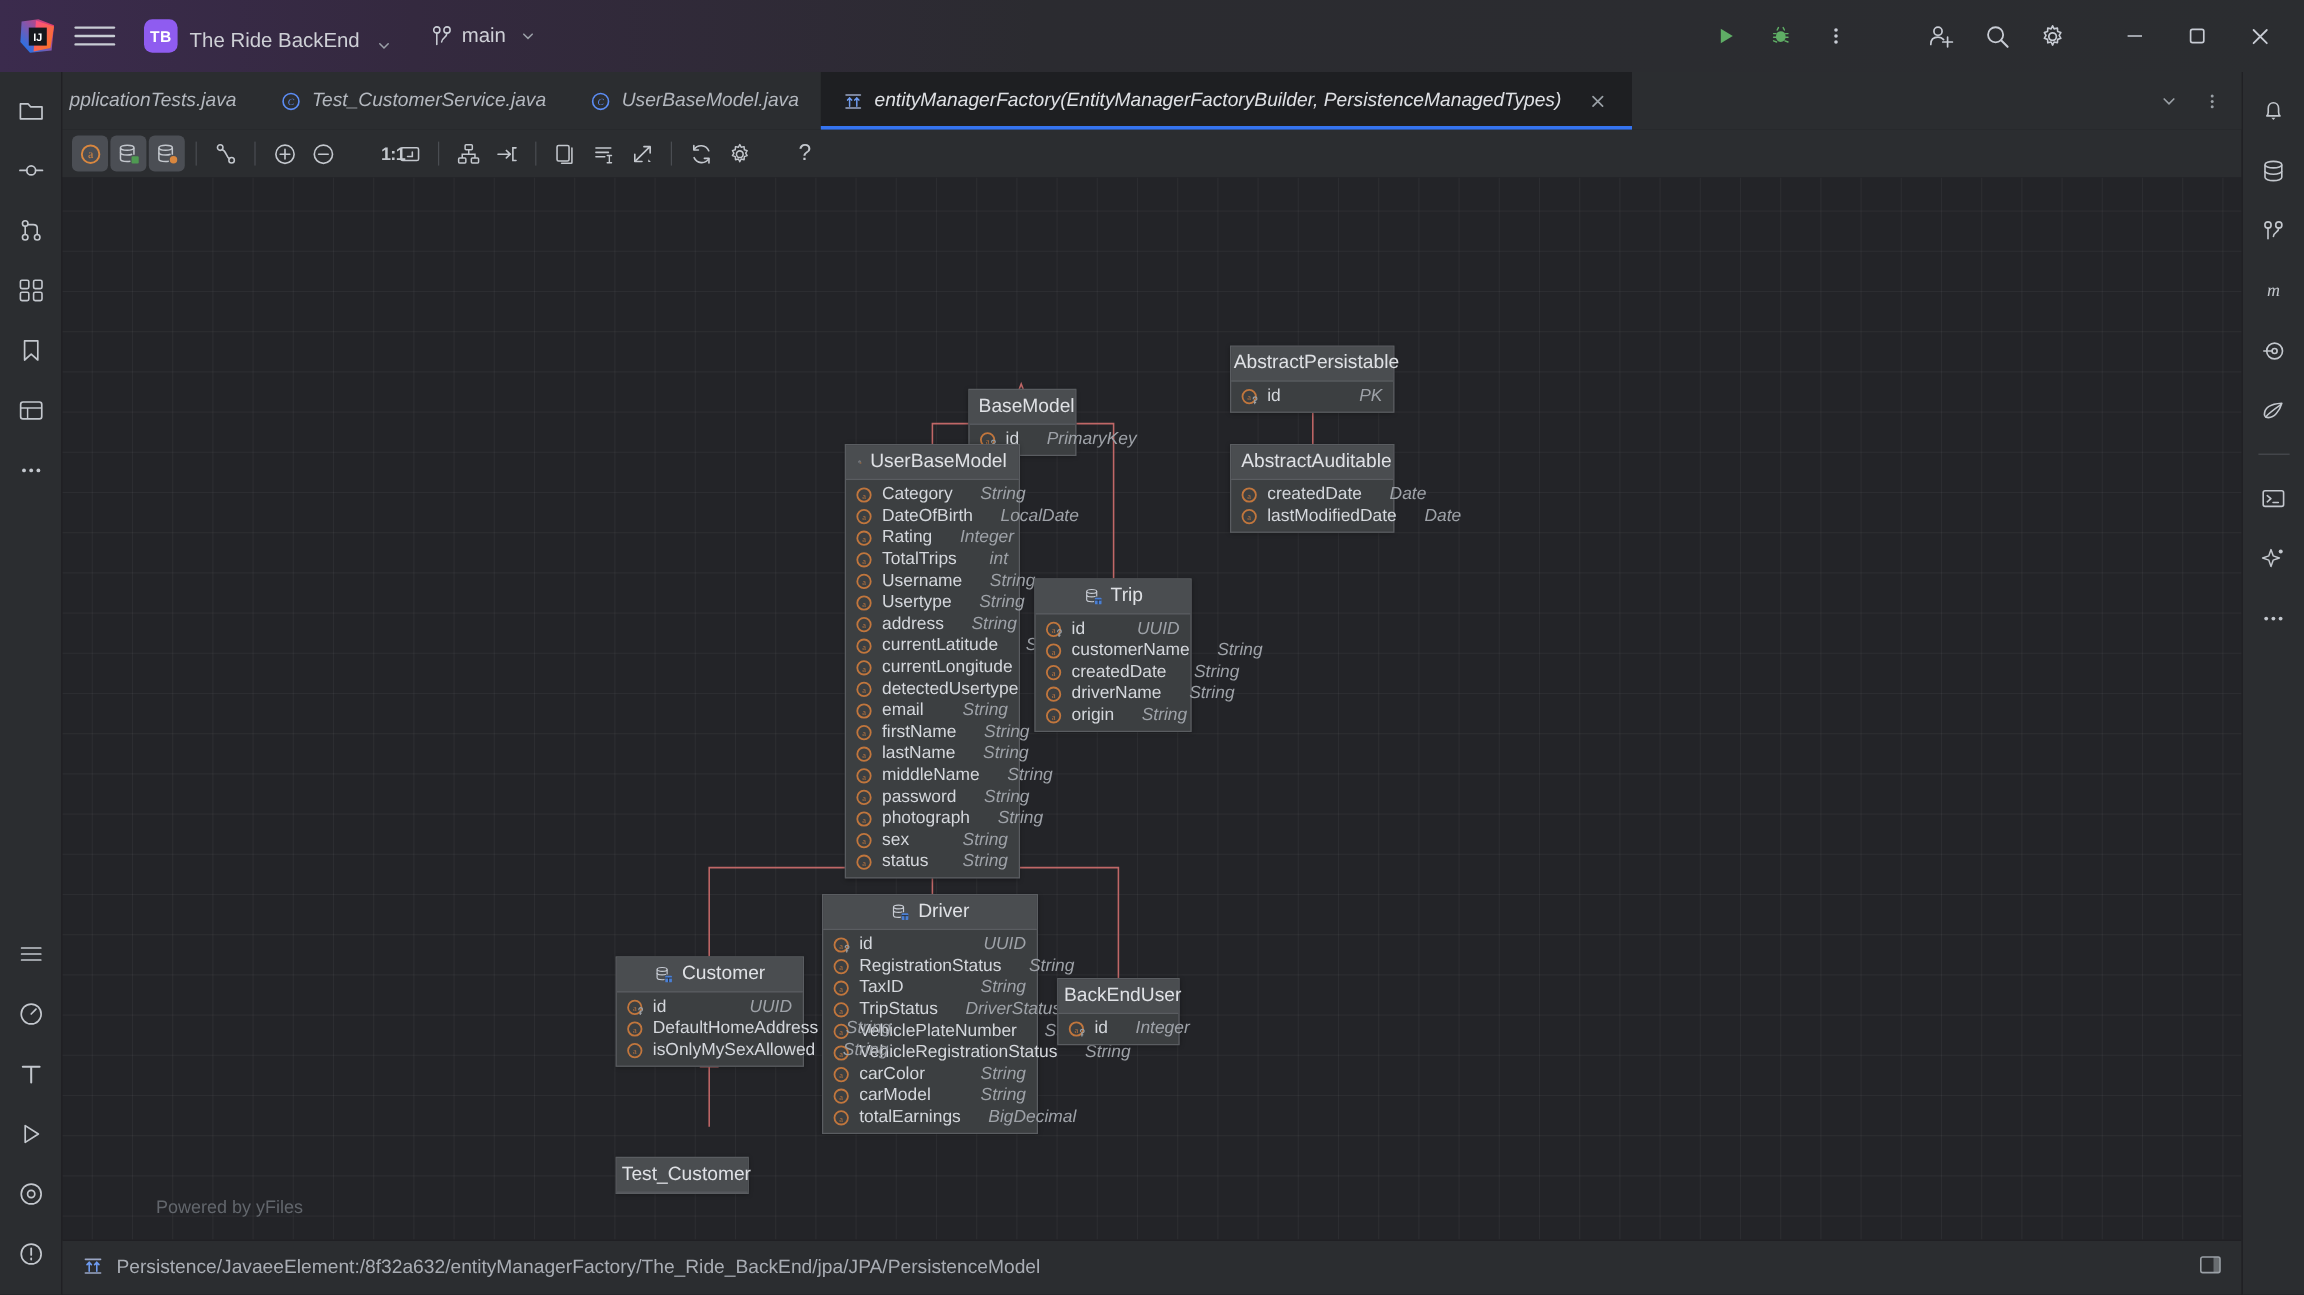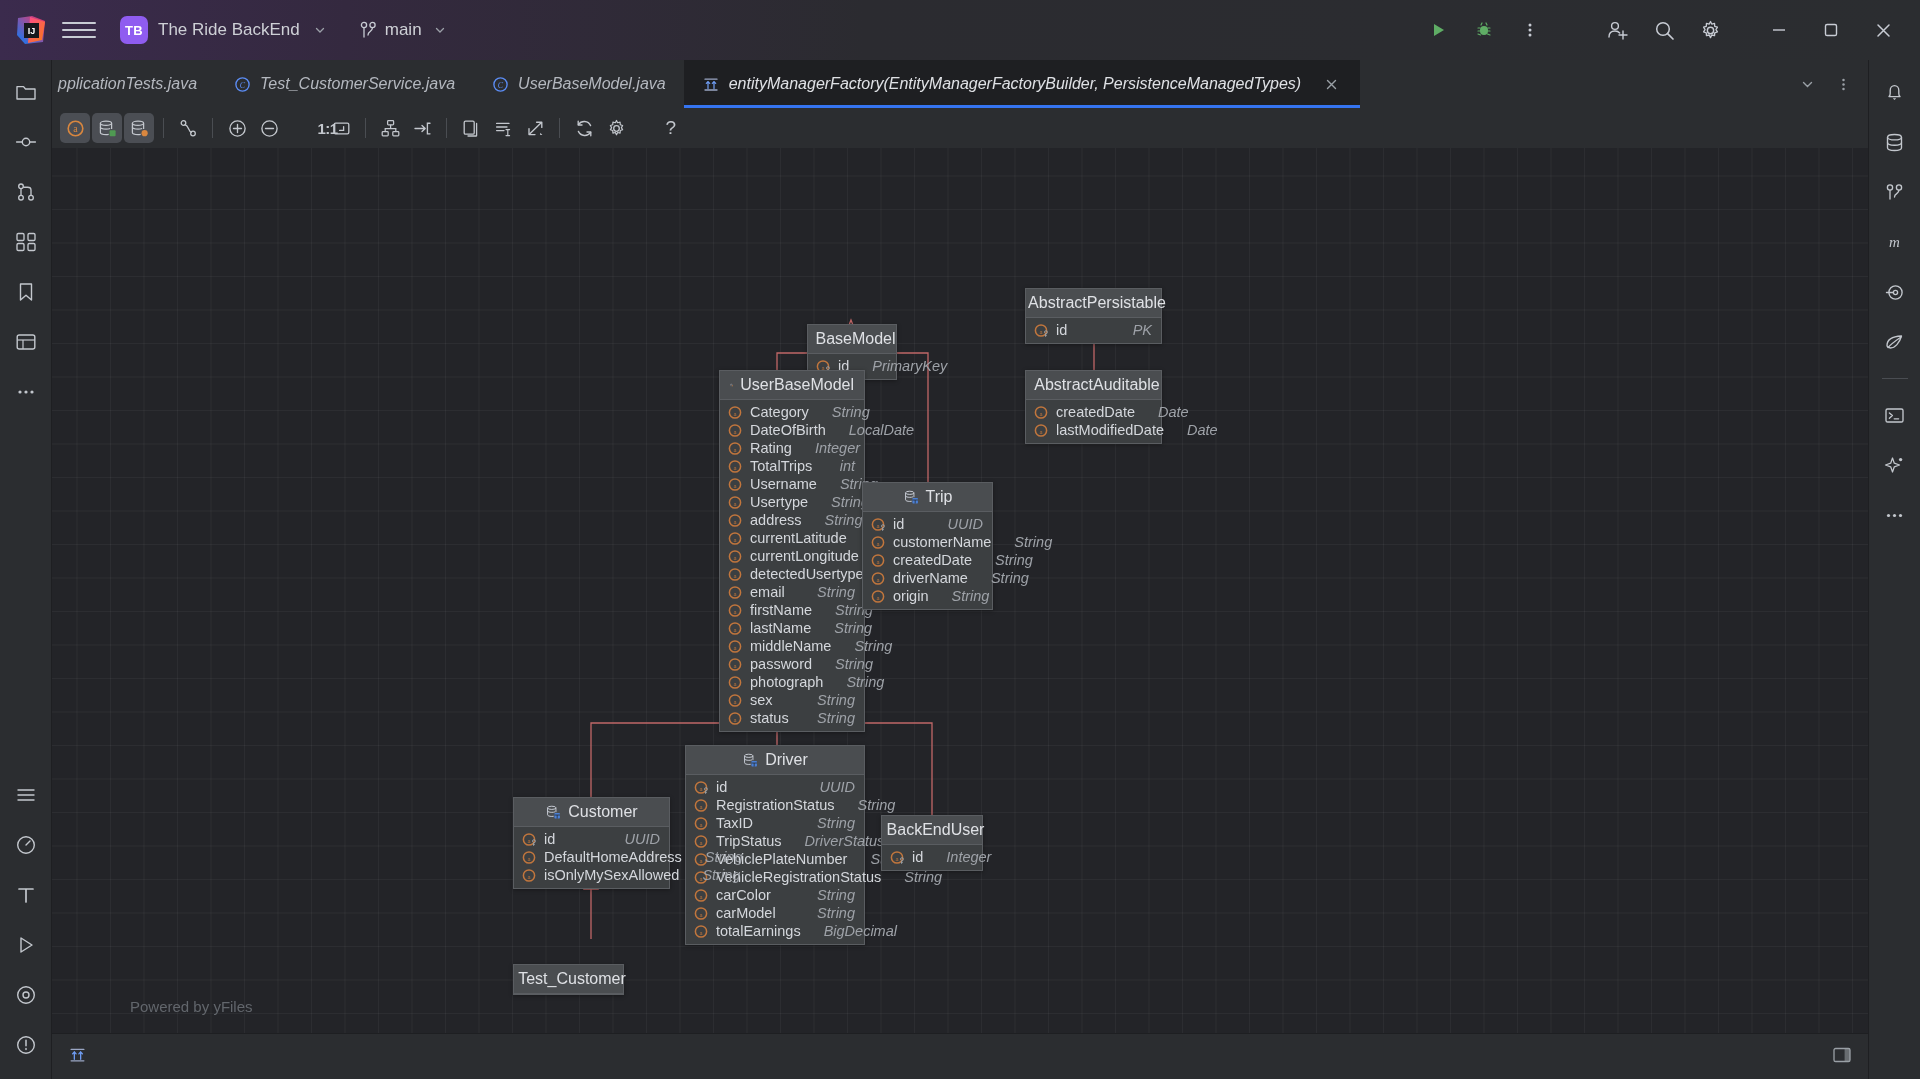--- a/index.html
+++ b/index.html
@@ -16,21 +16,21 @@
   .titlebar {
     height:60px; flex:0 0 60px;
     background:linear-gradient(90deg,#3b2b4d 0%, #34293f 18%, #2b2b30 45%, #2b2d30 100%);
     display:flex; align-items:center; padding:0 14px; gap:0;
     position:relative; z-index:5;
   }
   .tb-logo { width:34px; height:34px; margin-right:14px; flex:0 0 auto; display:flex;align-items:center;justify-content:center;}
   .hamburger { width:34px; height:34px; display:flex; flex-direction:column; justify-content:center; gap:5px; cursor:pointer; margin-right:16px;}
   .hamburger i { display:block; height:2px; background:#c8ccd4; border-radius:1px; }
   .proj-chip {
-    display:flex; align-items:center; gap:10px; padding:4px 8px; border-radius:6px; cursor:pointer;
+    display:flex; align-items:flex-end; gap:10px; padding:4px 8px; border-radius:6px; cursor:pointer;
   }
   .proj-badge {
     width:28px;height:28px;border-radius:7px;background:#8f5cf0;color:#fff;
     font-size:13px;font-weight:700;display:flex;align-items:center;justify-content:center;letter-spacing:.3px;
   }
   .proj-name { font-size:17px; color:#ced0d6; }
   .chev { font-size:11px; color:#9ba0a8; margin-left:4px;}
   .branch-chip { display:flex;align-items:center;gap:8px;padding:4px 10px;border-radius:6px;cursor:pointer;margin-left:16px;}
   .branch-name { font-size:17px;color:#ced0d6; }
 
@@ -613,21 +613,21 @@
                     <svg width="15" height="15" viewBox="0 0 15 15">
                       <circle cx="7" cy="7.5" r="5.6" stroke="#c1763d" stroke-width="1.5" fill="none"></circle>
                       <text x="7" y="10.6" font-size="7" fill="#c1763d" text-anchor="middle" font-family="'Liberation Serif',serif">a</text>
                     </svg>
                   </span>
                   <span class="nm">lastModifiedDate</span>
                   <span class="ty">Date</span>
                 </div>
               </div>
             </div>
-            <div class="node" style="left: 652px; top: 222px; width: 146px; margin-left: 15px;">
+            <div class="node" style="left: 652px; top: 222px; width: 146px;">
               <div class="node-hdr">
                 <svg width="16" height="16" viewBox="0 0 18 18">
                   <ellipse cx="7.6" cy="4.3" rx="4.7" ry="1.8" stroke="#c8ccd4" stroke-width="1.1" fill="none"></ellipse>
                   <path d="M2.9 4.3 L2.9 12.2 C2.9 13.2 5 14 7.6 14 C8.4 14 9.2 13.9 9.8 13.8" stroke="#c8ccd4" stroke-width="1.1" fill="none"></path>
                   <path d="M12.3 4.3 L12.3 9.2" stroke="#c8ccd4" stroke-width="1.1" fill="none"></path>
                   <path d="M2.9 7.6 C2.9 8.6 5 9.4 7.6 9.4 C9.1 9.4 10.4 9.2 11.2 8.8" stroke="#c8ccd4" stroke-width="1.1" fill="none"></path>
                   <circle cx="13.6" cy="13.3" r="2.9" fill="#d9873f"></circle>
                 </svg>
                 <span>UserBaseModel</span>
               </div>
@@ -1078,20 +1078,21 @@
 
       <div class="statusbar">
         <span>
           <svg width="19" height="19" viewBox="0 0 18 18">
             <path d="M3 4.2 L15 4.2" stroke="#9aa6c4" stroke-width="1.3" stroke-linecap="round"></path>
             <path d="M6 13.6 L6 6.6 M6 6.6 L4.3 8.4 M6 6.6 L7.7 8.4" stroke="#6e9bf0" stroke-width="1.25" fill="none" stroke-linecap="round" stroke-linejoin="round"></path>
             <path d="M12 13.6 L12 6.6 M12 6.6 L10.3 8.4 M12 6.6 L13.7 8.4" stroke="#6e9bf0" stroke-width="1.25" fill="none" stroke-linecap="round" stroke-linejoin="round"></path>
             <path d="M3 15 L15 15" stroke="#9aa6c4" stroke-width="1.3" stroke-linecap="round"></path>
           </svg>
         </span>
+        <span class="status-text">Persistence/JavaeeElement:/8f32a632/entityManagerFactory/The_Ride_BackEnd/jpa/JPA/PersistenceModel</span>
         <span class="status-right">
           <span>
             <svg width="20" height="20" viewBox="0 0 20 20">
               <rect x="2" y="3.5" width="16" height="13" rx="1.6" stroke="#9aa0a6" stroke-width="1.3" fill="none"></rect>
               <rect x="12.6" y="3.5" width="5.4" height="13" fill="#9aa0a6" opacity=".55"></rect>
             </svg>
           </span>
         </span>
       </div>
 

